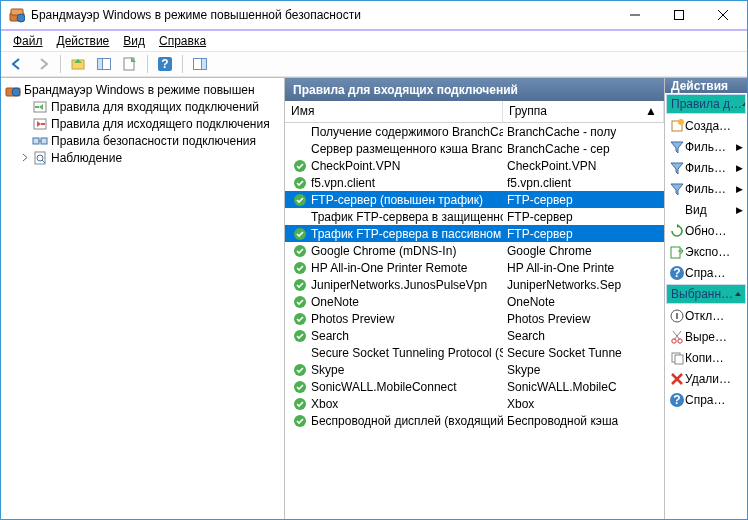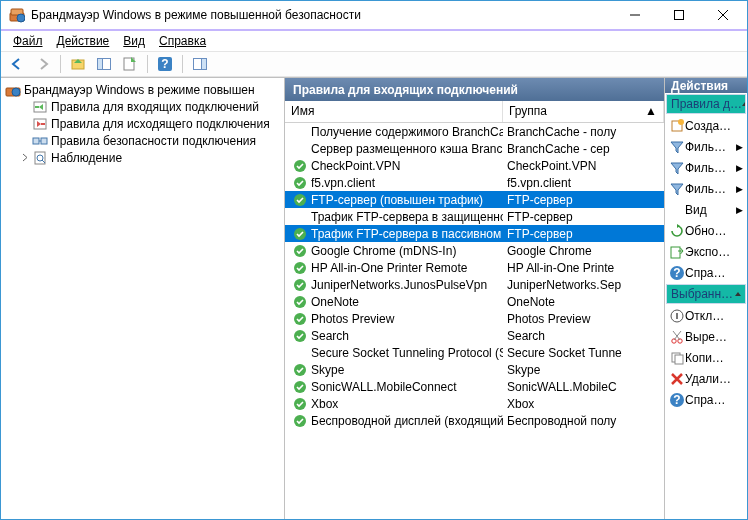--- a/index.html
+++ b/index.html
@@ -383,21 +383,21 @@
         <div class="row">
           <div class="c1">
             <span class="ic">
               <svg width="14" height="14">
                 <circle cx="7" cy="7" r="6" fill="#4caf50"></circle>
                 <path d="M4 7 L6 9 L10 5" fill="none" stroke="#fff" stroke-width="1.6"></path>
               </svg>
             </span>
             <span>Беспроводной дисплей (входящий тра…</span>
           </div>
-          <div class="c2">Беспроводной полу</div>
+          <div class="c2">Беспроводной кэша</div>
         </div>
       </div>
   </div>
 
   <div class="actions">
     <div class="act-head">Действия</div>
     <div class="act-sub">
         <span>Правила д…</span>
         <span class="chev" style="border-top:none;border-bottom:4px solid #333"></span>
       </div>

